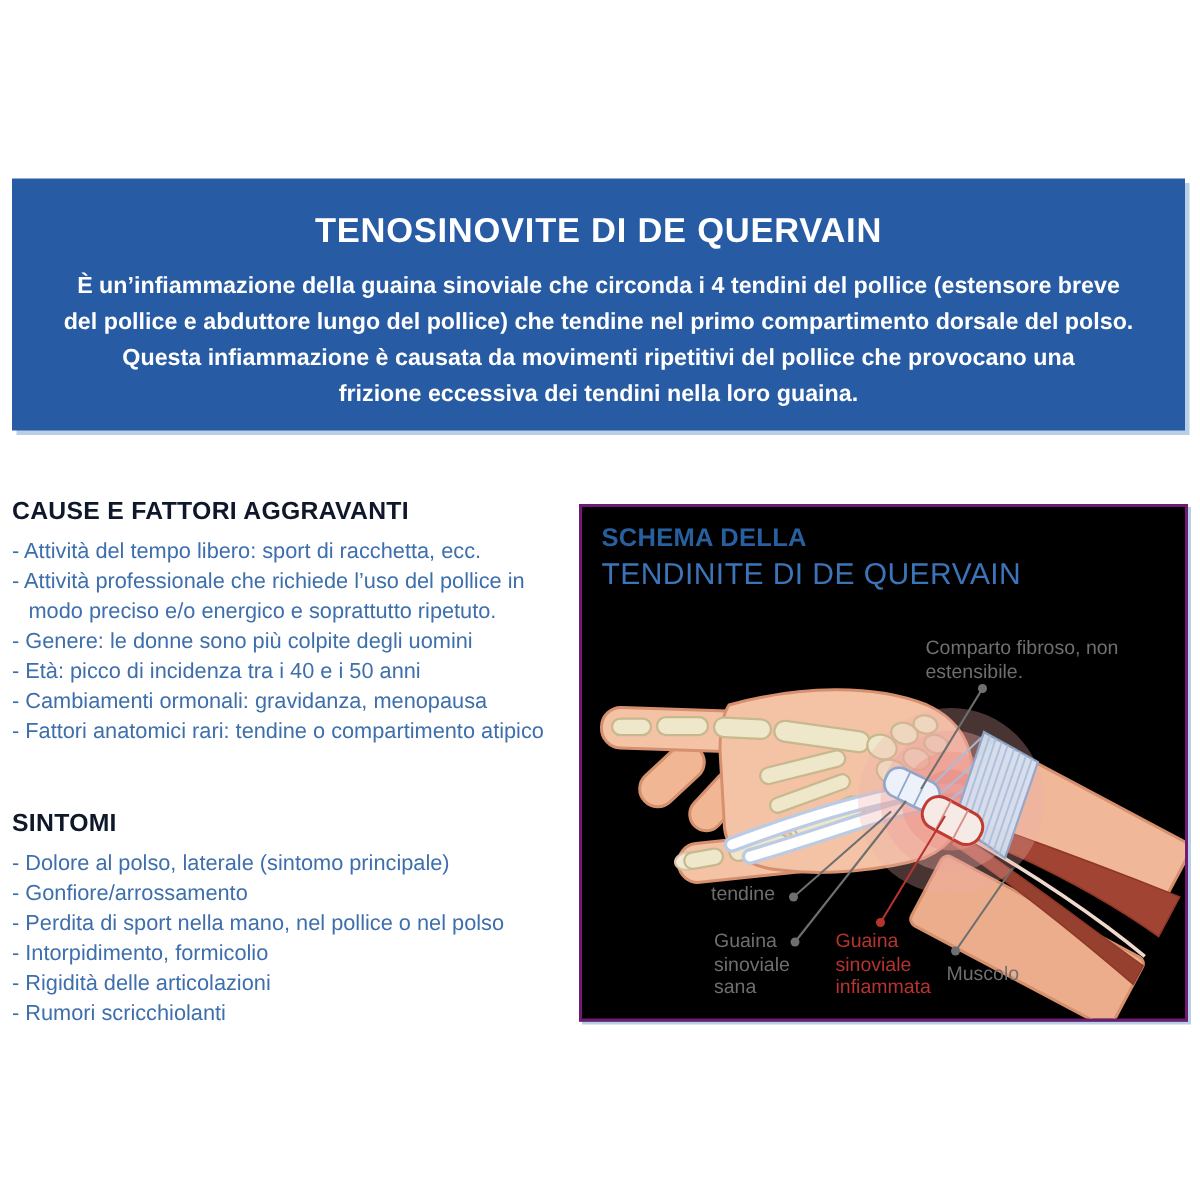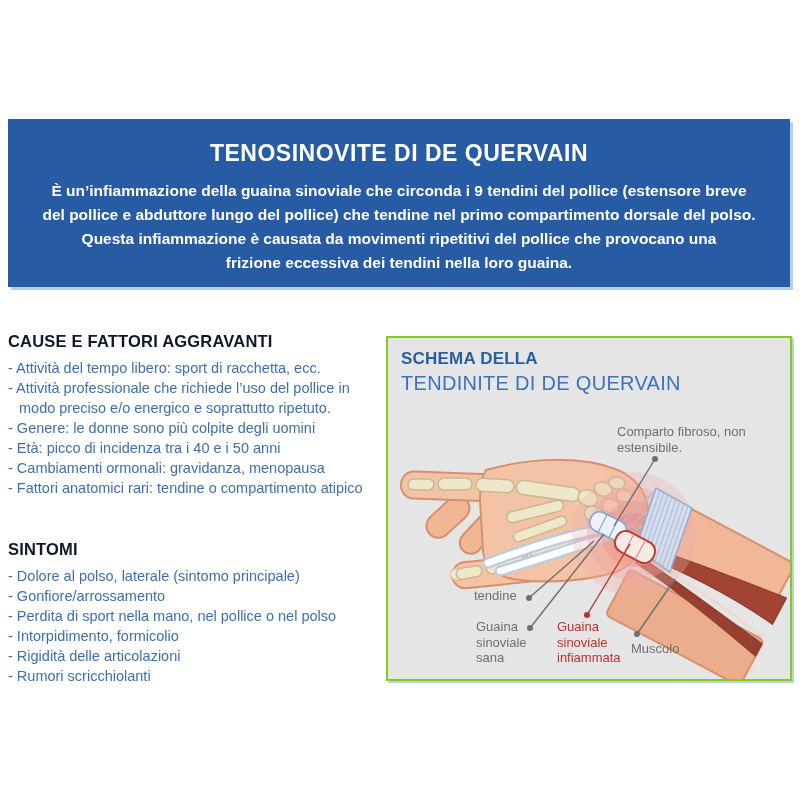--- a/index.html
+++ b/index.html
@@ -19,21 +19,21 @@
   
   .leftcol{position:absolute;left:8px;top:332px;width:376px;color:#3E6FAD;}
   .sec-heading{font-size:16.5px;font-weight:bold;color:#0f172a;letter-spacing:.2px;margin:0 0 7px 0;}
   .blist{font-size:14.5px;line-height:20px;}
   .blist .item{padding-left:11px;text-indent:-11px;}
   .blist .item::before{content:"- ";}
   .symptoms-block{margin-top:42px;}
 
   
   .panel{position:absolute;left:386px;top:336px;width:406px;height:345px;box-sizing:border-box;
-         border:2px solid #84cc16;background:#e5e5e5;box-shadow:2px 2px 0 #B9CFE8;}
+         border:2px solid #701a75;background:#000000;box-shadow:2px 2px 0 #B9CFE8;}
   .panel-title{position:absolute;left:13px;top:11px;z-index:3;}
   .panel-title .t1{font-size:17px;font-weight:bold;color:#28609F;letter-spacing:.2px;}
   .panel-title .t2{font-size:20px;color:#3B74B8;margin-top:3px;letter-spacing:.3px;}
   .illustration{position:absolute;left:0;top:0;width:402px;height:341px;z-index:1;}
 
   .diagram-label{position:absolute;z-index:2;font-size:13px;line-height:15.5px;color:#6F6F6F;}
   .diagram-label.red{color:#B5342E;}
   .lbl-comparto{left:229px;top:86px;}
   .lbl-tendine{left:86px;top:250px;}
   .lbl-sana{left:88px;top:281px;}
@@ -41,21 +41,21 @@
   .lbl-muscolo{left:243px;top:303px;}
 </style>
 </head>
 <body>
 
 <div id="page">
 
   <div class="banner">
     <div class="banner-title">TENOSINOVITE DI DE QUERVAIN</div>
     <div class="banner-body">
-      <div>È un’infiammazione della guaina sinoviale che circonda i 9 tendini del pollice (estensore breve</div>
+      <div>È un’infiammazione della guaina sinoviale che circonda i 4 tendini del pollice (estensore breve</div>
       <div>del pollice e abduttore lungo del pollice) che tendine nel primo compartimento dorsale del polso.</div>
       <div>Questa infiammazione è causata da movimenti ripetitivi del pollice che provocano una</div>
       <div>frizione eccessiva dei tendini nella loro guaina.</div>
     </div>
   </div>
 
   <div class="leftcol">
     <div>
       <div class="sec-heading">CAUSE E FATTORI AGGRAVANTI</div>
       <div class="blist">

